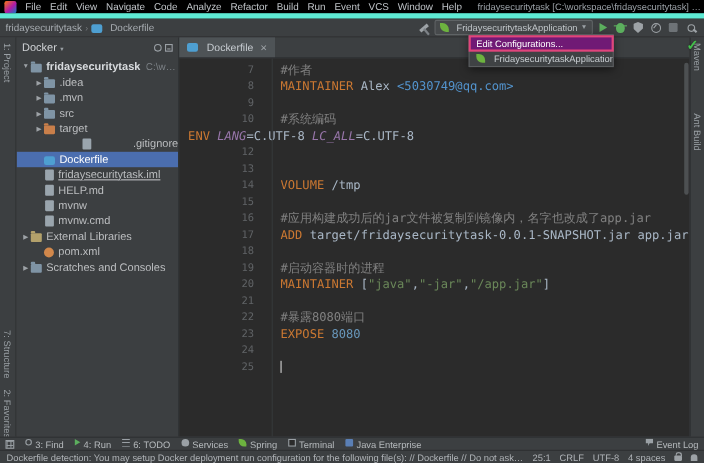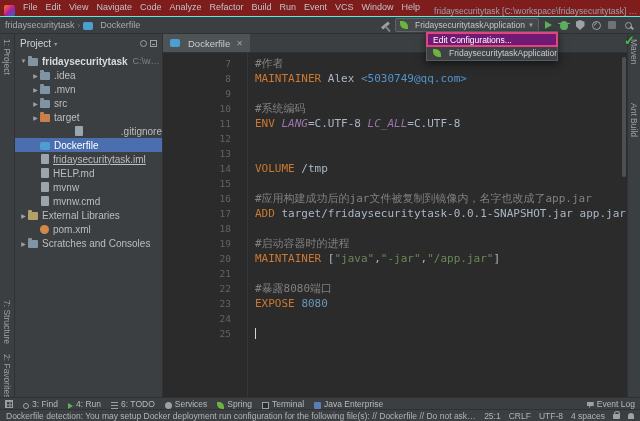--- a/index.html
+++ b/index.html
@@ -1,21 +1,21 @@
 <!DOCTYPE html>
 <html><head>
 <meta charset="utf-8">
 <style>
   *{box-sizing:border-box;margin:0;padding:0}
   html,body{width:640px;height:421px;overflow:hidden}
   body{font-family:"Liberation Sans",sans-serif;background:#2b2b2b;color:#bbb;font-size:10px}
   .window{position:relative;width:640px;height:421px;background:#3c3f41;display:flex;flex-direction:column;overflow:hidden}
 
   
-  .titlebar{height:17px;flex:none;display:flex;align-items:flex-end;background:#7f1d1d;border-bottom:1px solid #5eead4;overflow:hidden}
+  .titlebar{height:17px;flex:none;display:flex;align-items:center;background:#000000;border-bottom:5px solid #5eead4;overflow:hidden}
   .app-logo{width:11px;height:11px;border-radius:2px;margin:0 4px;flex:none;background:linear-gradient(135deg,#f97a12,#b01aa7 55%,#0b7bc2)}
   .menu-item{padding:0 4px;font-size:9px;color:#bfc3c7;line-height:17px;white-space:nowrap;cursor:default}
   .win-title{margin-left:10px;flex:1;min-width:0;overflow:hidden;text-overflow:ellipsis;white-space:nowrap;font-size:8.5px;color:#9ba1a7}
 
   
   .navbar{height:17px;flex:none;display:flex;align-items:center;background:#3c3f41;border-bottom:1px solid #2f3133;padding:0 5px}
   .crumbs{display:flex;align-items:center;gap:3px;font-size:9px;color:#a6abb0;white-space:nowrap;min-width:0;overflow:hidden}
   .crumb{display:flex;align-items:center;gap:3px}
   .crumb-sep{color:#75797d;font-size:8px}
   .nav-right{margin-left:auto;display:flex;align-items:center;gap:2px;flex:none}
@@ -94,21 +94,21 @@
 
   
   .popup{position:absolute;top:31px;right:82px;width:132px;background:#3f4244;border:1px solid #5a5d5f;box-shadow:0 3px 8px rgba(0,0,0,.55);z-index:50;font-size:8.5px;padding:1px 0}
   .popup-item{height:13px;display:flex;align-items:center;gap:4px;padding:0 6px;color:#c7ccd0;cursor:pointer;white-space:nowrap;overflow:hidden}
   .popup-item.selected{background:#701a75;color:#fff}
   .popup-item.annotated{outline:2px solid #e0457b;outline-offset:-1px}
   .check-annotation{position:absolute;top:33px;right:5px;z-index:60;color:#43c04b;font-size:13px;font-weight:bold;text-shadow:0 0 2px rgba(0,0,0,.4)}
 
   
   .toolwin-bar{height:12px;flex:none;background:#3c3f41;border-top:1px solid #2f3133;display:flex;align-items:center;gap:10px;padding:0 5px;font-size:8.5px;color:#b6babd;overflow:hidden}
-  .twb-item{display:flex;align-items:flex-end;gap:3px;white-space:nowrap;cursor:pointer}
+  .twb-item{display:flex;align-items:flex-start;gap:3px;white-space:nowrap;cursor:pointer}
   .twb-right{margin-left:auto}
   .twi{width:7px;height:7px;flex:none}
   .twi-grid{width:8px;height:8px;border:1px solid #9aa0a5;background:linear-gradient(#9aa0a5 1px,transparent 1px),linear-gradient(90deg,#9aa0a5 1px,transparent 1px);background-size:3.5px 3.5px}
   .twi-find{width:6px;height:6px;border:1px solid #9aa0a5;border-radius:50%}
   .twi-run{width:0;height:0;border-left:5px solid #5caf5e;border-top:3.5px solid transparent;border-bottom:3.5px solid transparent}
   .twi-todo{background:repeating-linear-gradient(#9aa0a5 0 1px,transparent 1px 3px)}
   .twi-services{background:#9aa0a5;border-radius:50%}
   .twi-spring{background:#6db33f;border-radius:0 70% 0 70%}
   .twi-terminal{background:#2b2b2b;border:1px solid #9aa0a5}
   .twi-javaee{background:#5a7fb5;border-radius:1px}
@@ -203,21 +203,21 @@
   <div class="main">
 
     <div class="strip strip-left">
         <span class="vtab">1: Project</span>
         <span class="vtab spaced">7: Structure</span>
         <span class="vtab">2: Favorites</span>
       </div>
 
     <div class="project">
       <div class="project-header">
-        <span>Project</span>
+        <span>Docker</span>
         <span class="dd-arrow">▾</span>
         <span class="ph-spacer"></span>
         <span class="i-gear"></span>
         <span class="i-collapse"></span>
       </div>
       <div class="tree">
           <div class="tree-row bold" style="padding-left: 4px;">
             <span class="t-arrow">▼</span>
             <span class="ic ic-folder-project"></span>
             <span class="t-label">fridaysecuritytask</span>
@@ -311,21 +311,20 @@
             </div>
             <div class="code-line">
               <span class="ln">9</span>
               <span class="lc"></span>
             </div>
             <div class="code-line">
               <span class="ln">10</span>
               <span class="lc"><span class="tk-cmt">#系统编码</span></span>
             </div>
             <div class="code-line">
-              <span class="ln">11</span>
               <span class="lc"><span class="tk-kw">ENV</span><span class="tk-def"> </span><span class="tk-env">LANG</span><span class="tk-def">=C.UTF-8 </span><span class="tk-env">LC_ALL</span><span class="tk-def">=C.UTF-8</span></span>
             </div>
             <div class="code-line">
               <span class="ln">12</span>
               <span class="lc"></span>
             </div>
             <div class="code-line">
               <span class="ln">13</span>
             </div>
             <div class="code-line">

